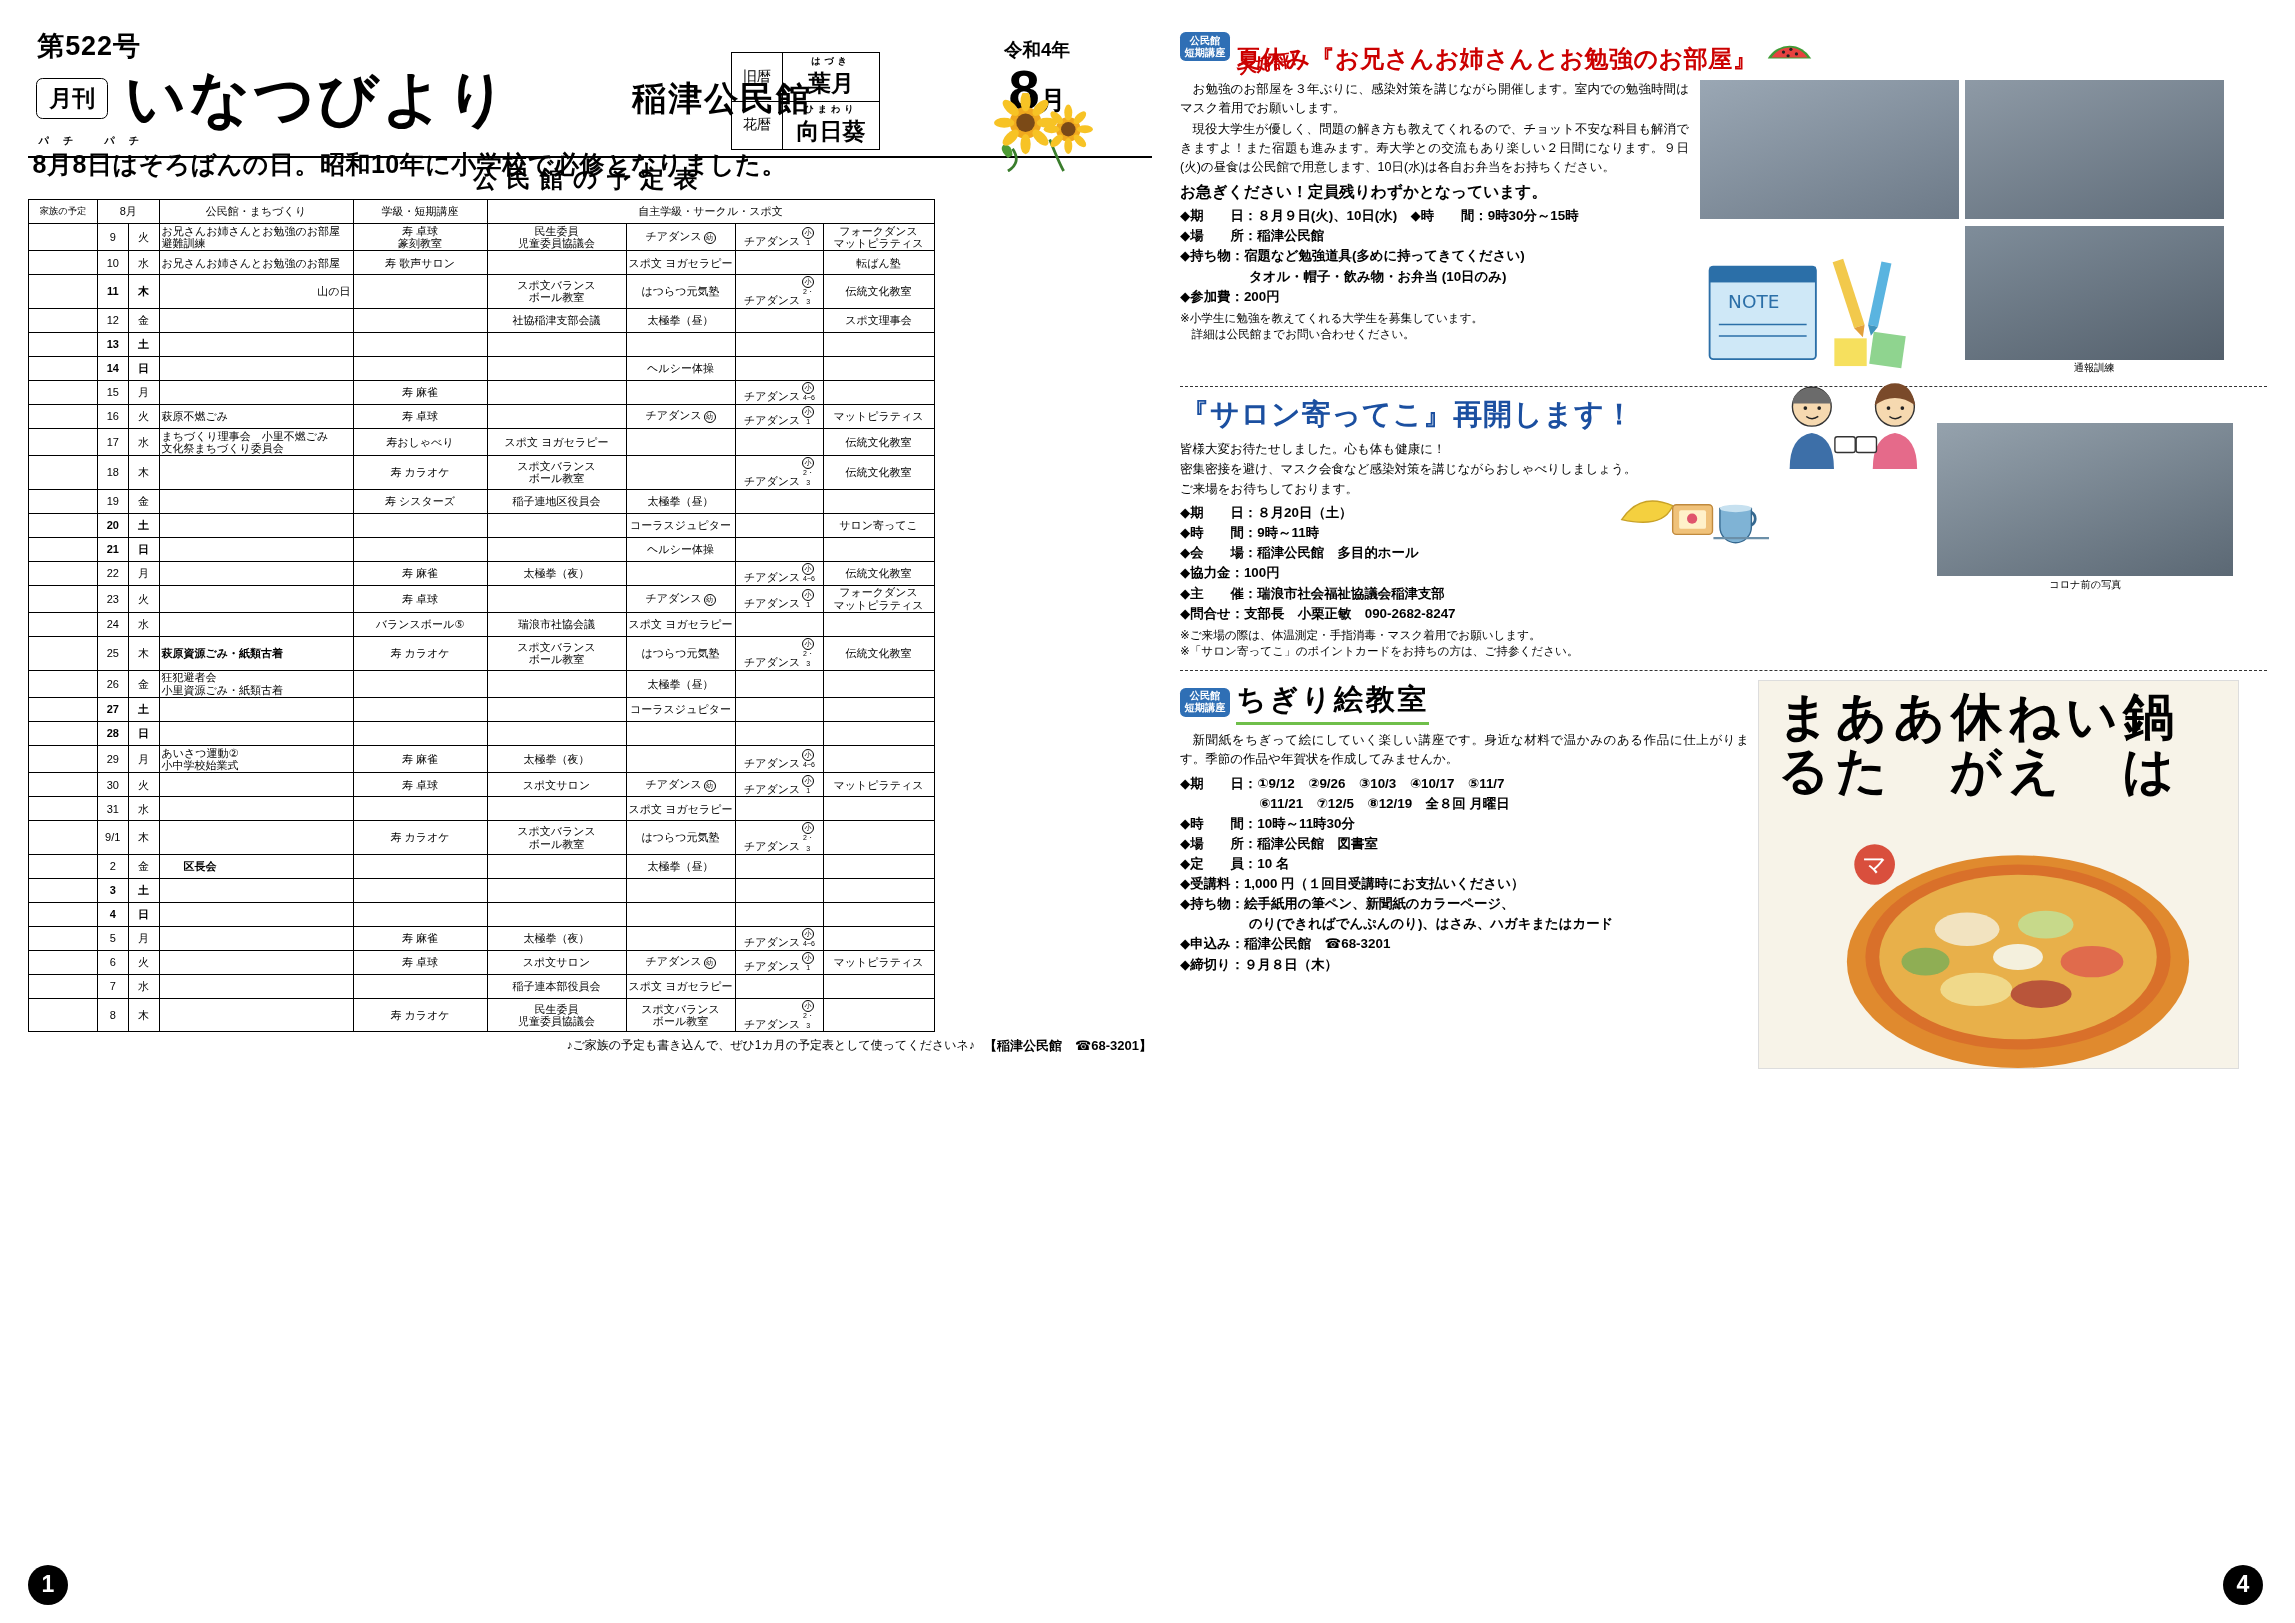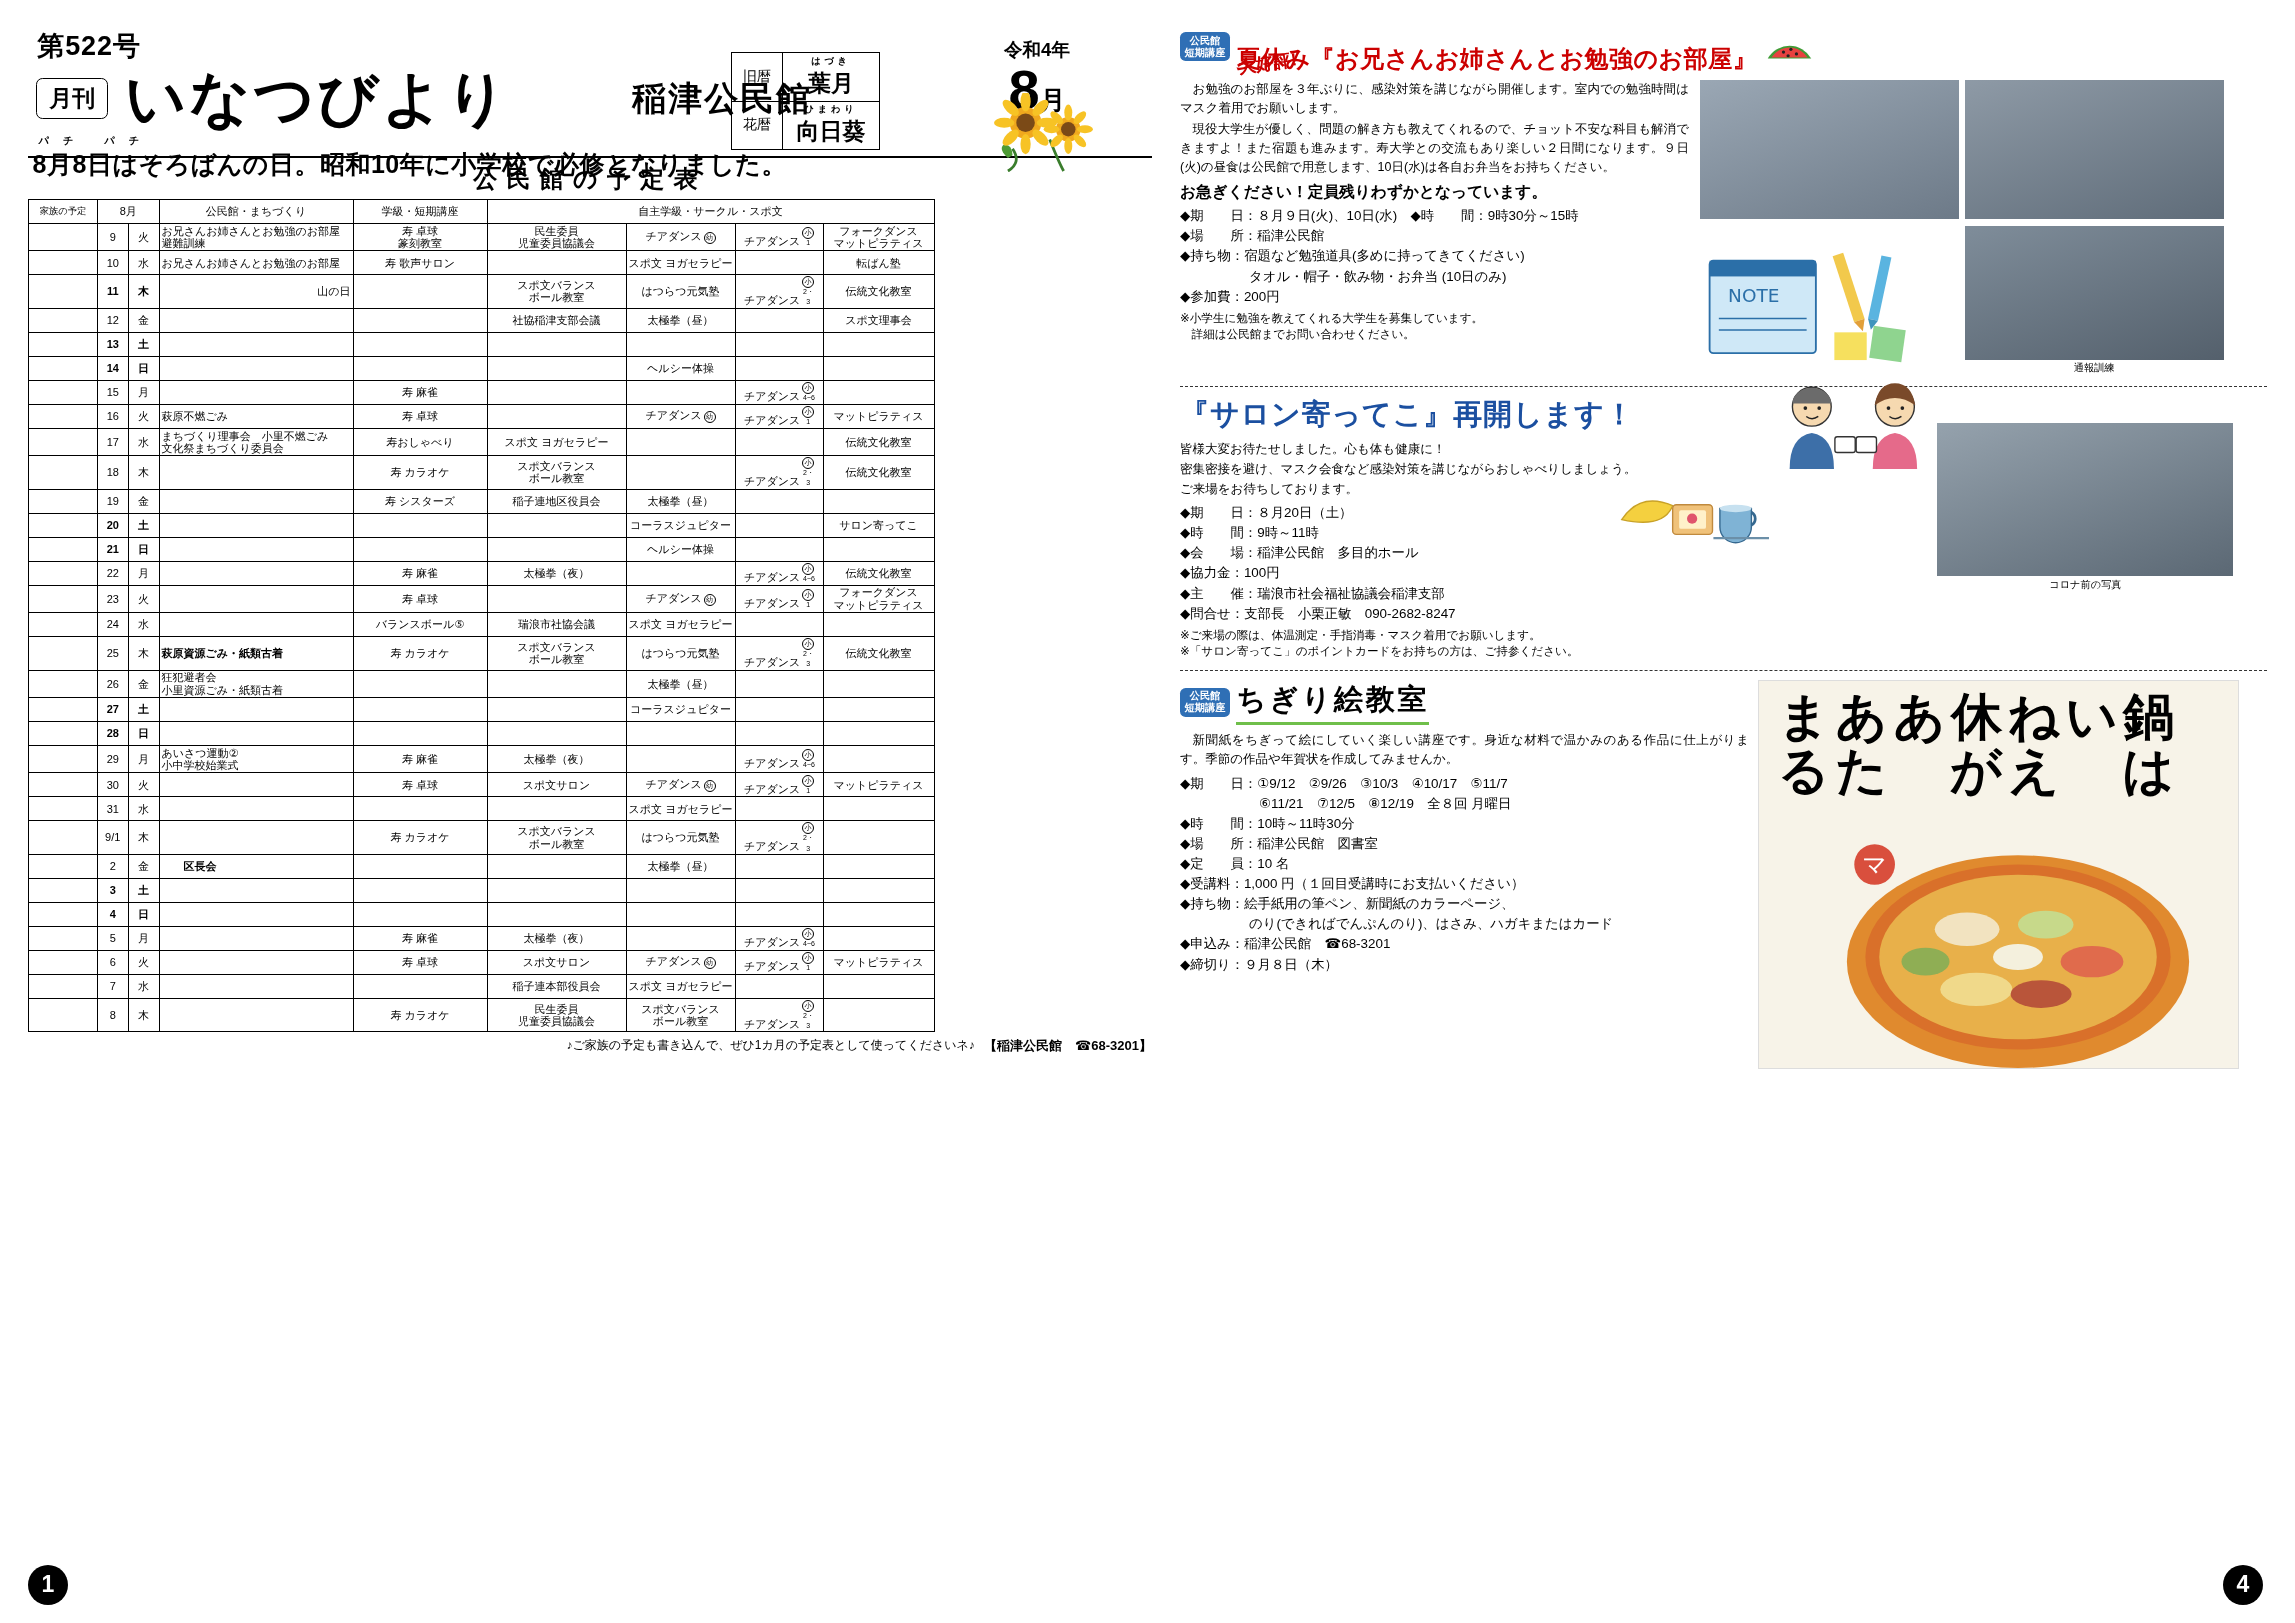--- a/index.html
+++ b/index.html
@@ -93,21 +93,21 @@
   }
   .hdr-row { display:flex; align-items:center; gap: 6.5px; }
   .kouza-title {
     font-size: 24px; font-weight: bold; color: #c00; letter-spacing: 0.5px;
     font-family: "DejaVu Sans", sans-serif;
   }
   .daihyo { font-size: 17.6px; color:#c00; font-weight:bold; transform: rotate(-8deg); }
   .body-txt { font-size: 12.5px; line-height: 1.55; text-align: justify; }
   .body-txt p { margin: 0 0 0.9px 0; text-indent: 1em; }
   .notice-bold { font-size: 15.7px; font-weight:bold; margin: 4.6px 0 2.8px; }
-  .itemline { font-size: 13.4px; line-height:1.5; }
+  .itemline { font-size: 13.4px; line-height:1.5;font-weight:bold; }
   .note-small { font-size: 11.6px; line-height: 1.45; }
   .photos { display:flex; gap: 5.6px; }
   .ph { background:#888; position: relative; overflow:hidden; }
   .caption { font-size: 10.2px; text-align:center; margin-top:1.9px; }
   .dashed { border-top: 1.9px dashed #333; margin: 10.2px 0 8.3px; }
   .salon-title {
     font-size: 29px; font-weight:bold; color:#1b4fa0; letter-spacing:0.9px;
     font-family:"DejaVu Sans", sans-serif;
   }
   .chigiri-title { font-size: 29px; font-weight:bold; letter-spacing:2.8px; font-family:"DejaVu Sans", sans-serif;}
@@ -632,21 +632,21 @@
           </div>
           <div class="note-small" style="margin-top:2.8px;">※小学生に勉強を教えてくれる大学生を募集しています。</div>
           <div class="note-small">　詳細は公民館までお問い合わせください。</div>
         </div>
 
         <div style="width: 527px;">
           <div class="photos">
             <div class="ph" style="width:259px;height:139px;background:linear-gradient(160deg,#9aa7b4,#6d7a88);"></div>
             <div class="ph" style="width:259px;height:139px;background:linear-gradient(160deg,#8e9aa6,#5f6c79);"></div>
           </div>
-          <div style="display:flex; gap:5.6px; margin-top:6.5px; align-items:center;">
+          <div style="display:flex; gap:5.6px; margin-top:6.5px; align-items:flex-end;">
             <div style="width:259px; position:relative;">
               <svg width="241" height="134" viewBox="0 0 520 290">
                 <rect x="20" y="60" width="230" height="200" rx="8" fill="#cfe8f7" stroke="#2b6fa8" stroke-width="4"></rect>
                 <rect x="20" y="60" width="230" height="34" fill="#2b6fa8"></rect>
                 <text x="60" y="150" font-size="40" fill="#2b6fa8" font-family="DejaVu Sans, sans-serif">NOTE</text>
                 <g stroke="#2b6fa8" stroke-width="3">
                   <line x1="40" y1="185" x2="230" y2="185"></line>
                     <line x1="40" y1="210" x2="230" y2="210"></line>
                 </g>
                 <g transform="rotate(-18 330 120)">

